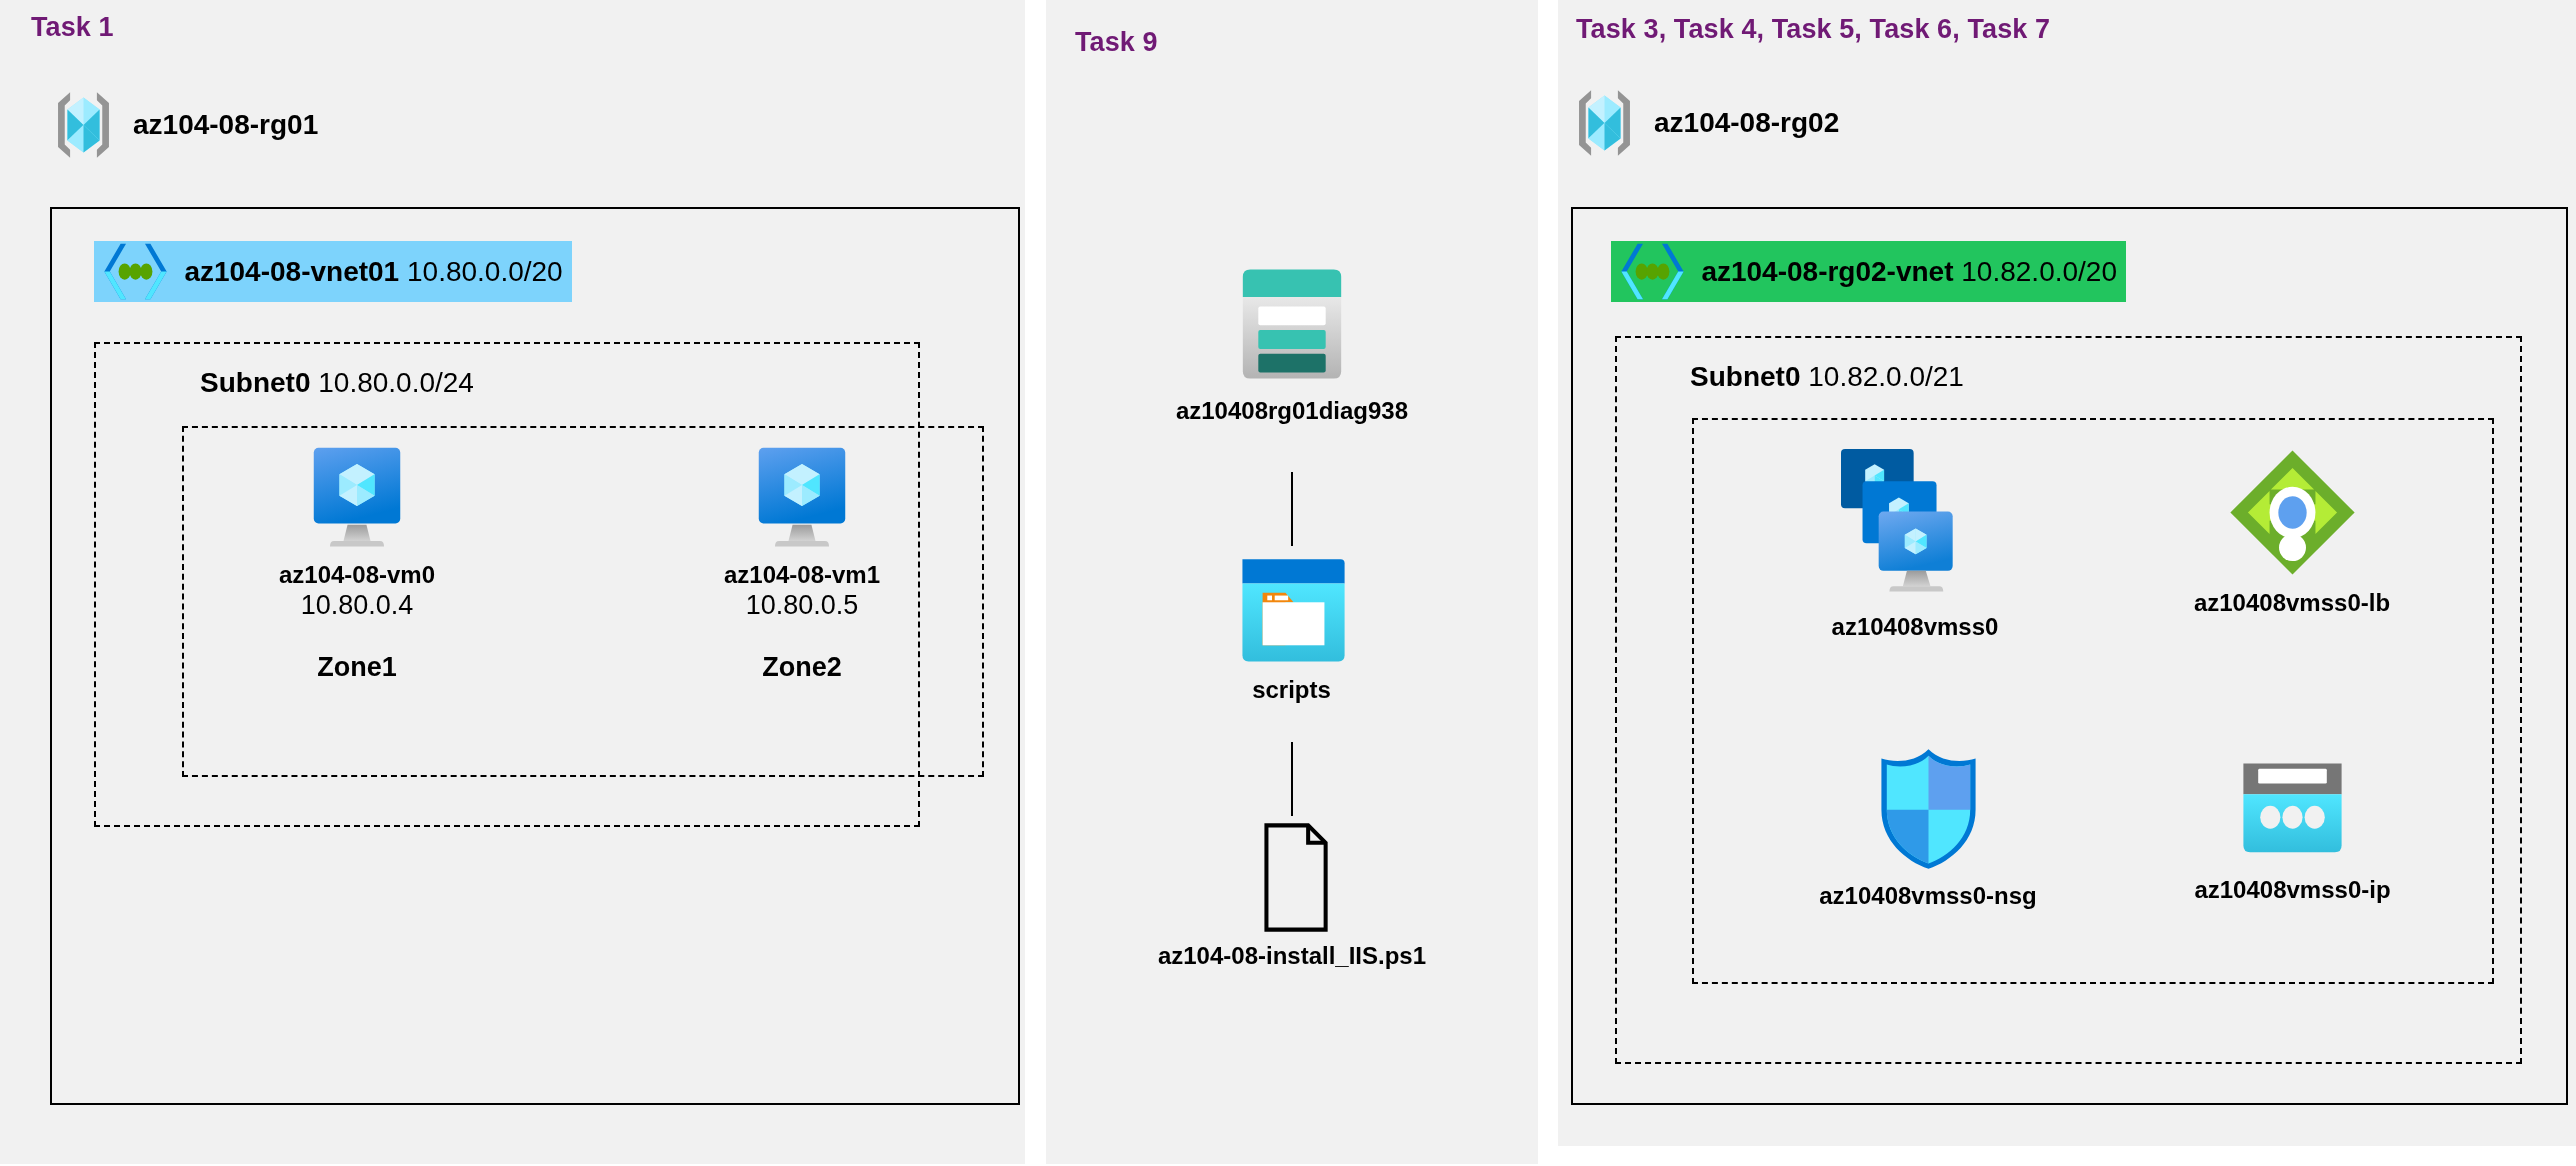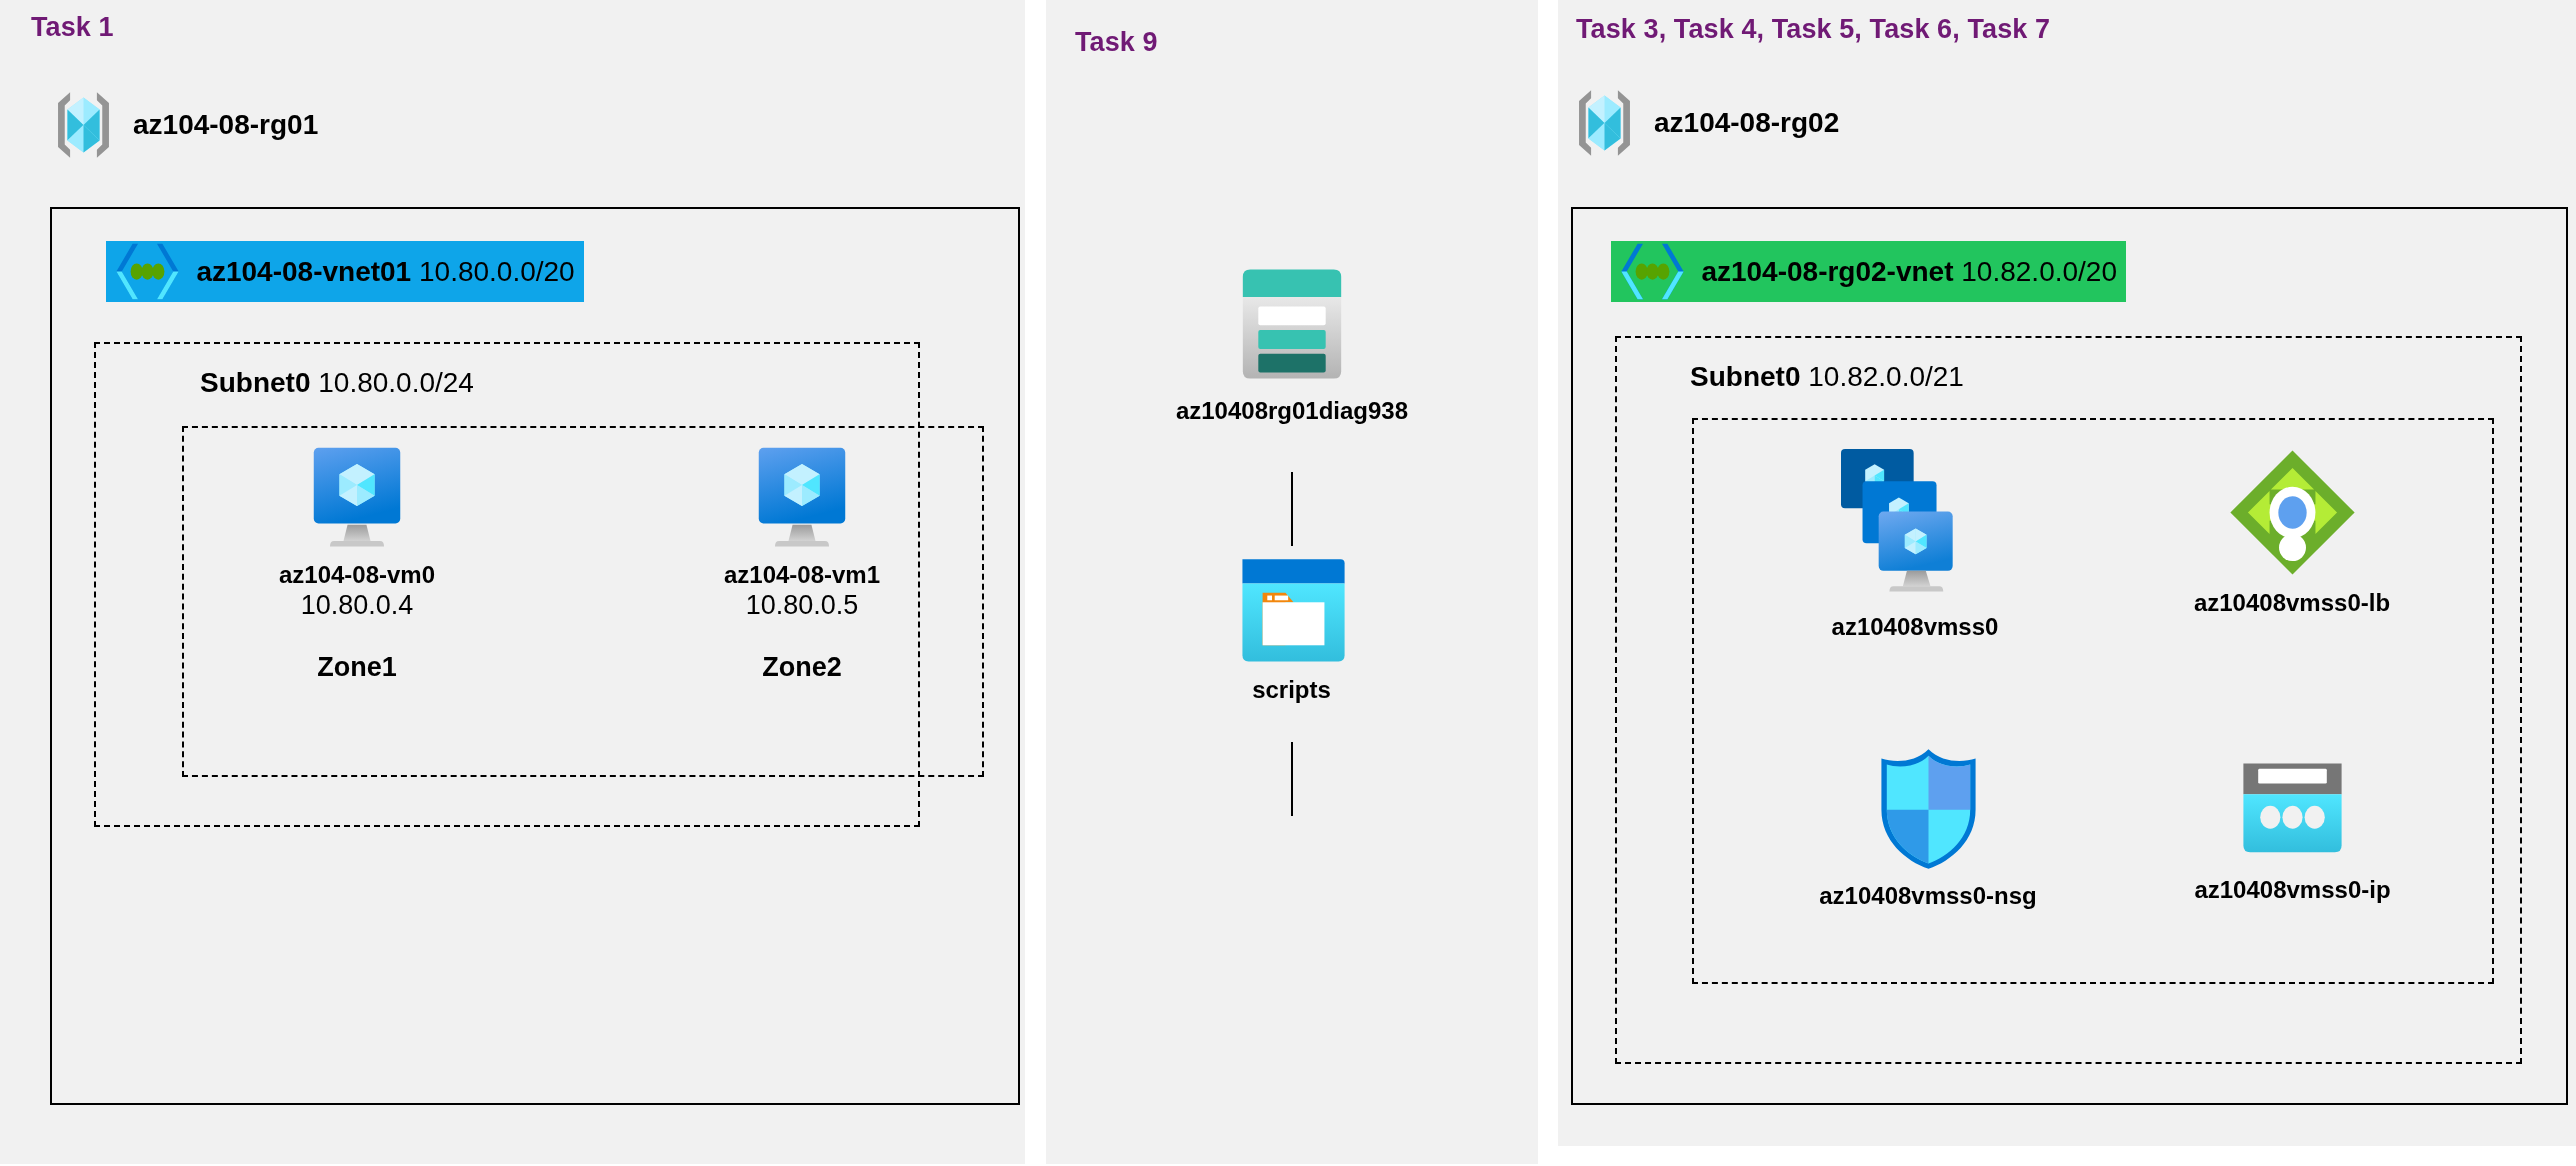--- a/index.html
+++ b/index.html
@@ -119,21 +119,21 @@
         <path d="M74 32 L50 55 L74 78 Z" fill="#32bedd"></path>
         <path d="M26 78 L50 55 L50 96 Z" fill="#9cebff"></path>
         <path d="M74 78 L50 55 L50 96 Z" fill="#32bedd"></path>
       </svg>
     </span>
     <span class="hdr-text" style="font-weight:bold;">az104-08-rg01</span>
   </div>
 
   <div class="solid-box" style="left:50px; top:207px; width:970px; height:898px;"></div>
 
-  <div class="hdr" style="left:106px; top:241px; background:#0ea5e9; padding:0 9.4px;">
+  <div class="hdr" style="left:94px; top:241px; background:#7dd3fc; padding:0 9.4px;">
     <span>
       <svg width="65" height="61" viewBox="0 0 96 90">
         <path d="M34 4 L10 45 L34 86 L26 86 L2 45 L26 4 Z" fill="#0078d4"></path>
         <path d="M62 4 L86 45 L62 86 L70 86 L94 45 L70 4 Z" fill="#0078d4"></path>
         <path d="M10 45 L34 86 L26 86 L2 45 Z" fill="#50e6ff"></path>
         <path d="M86 45 L62 86 L70 86 L94 45 Z" fill="#50e6ff"></path>
         <ellipse cx="32" cy="45" rx="9" ry="12" fill="#57a300"></ellipse>
         <ellipse cx="48" cy="45" rx="9" ry="12" fill="#57a300"></ellipse>
         <ellipse cx="64" cy="45" rx="9" ry="12" fill="#57a300"></ellipse>
       </svg>
@@ -258,20 +258,30 @@
         <rect x="68" y="66" width="20" height="7" fill="#ffffff"></rect>
         <rect x="50" y="76" width="92" height="64" fill="#ffffff"></rect>
       </svg>
     </span>
     <div class="spacer-sm"></div>
     <div class="cap">scripts</div>
   </div>
 
   <div class="connector" style="left:1291px; top:742px; height:74px;"></div>
 
+  <div class="node" style="left:1056px; top:822px; width:472px;">
+    <span>
+      <svg width="92" height="111" viewBox="0 0 136 165">
+        <path d="M30 5 L92 5 L118 31 L118 160 L30 160 Z" fill="none" stroke="#000000" stroke-width="6"></path>
+        <path d="M92 5 L92 31 L118 31" fill="none" stroke="#000000" stroke-width="6"></path>
+      </svg>
+    </span>
+    <div class="spacer-sm"></div>
+    <div class="cap">az104-08-install_IIS.ps1</div>
+  </div>
 
   <div class="hdr" style="left:1571px; top:86px;">
     <span>
       <svg width="67" height="74" viewBox="0 0 100 110">
         <path d="M30 6 L12 22 L12 88 L30 104 L30 92 L22 84 L22 26 L30 18 Z" fill="#949494"></path>
         <path d="M70 6 L88 22 L88 88 L70 104 L70 92 L78 84 L78 26 L70 18 Z" fill="#949494"></path>
         <path d="M50 14 L74 32 L74 78 L50 96 L26 78 L26 32 Z" fill="#9cebff"></path>
         <path d="M50 14 L74 32 L50 55 Z" fill="#9cebff"></path>
         <path d="M50 14 L26 32 L50 55 Z" fill="#c3f1ff"></path>
         <path d="M26 32 L50 55 L26 78 Z" fill="#32bedd"></path>

